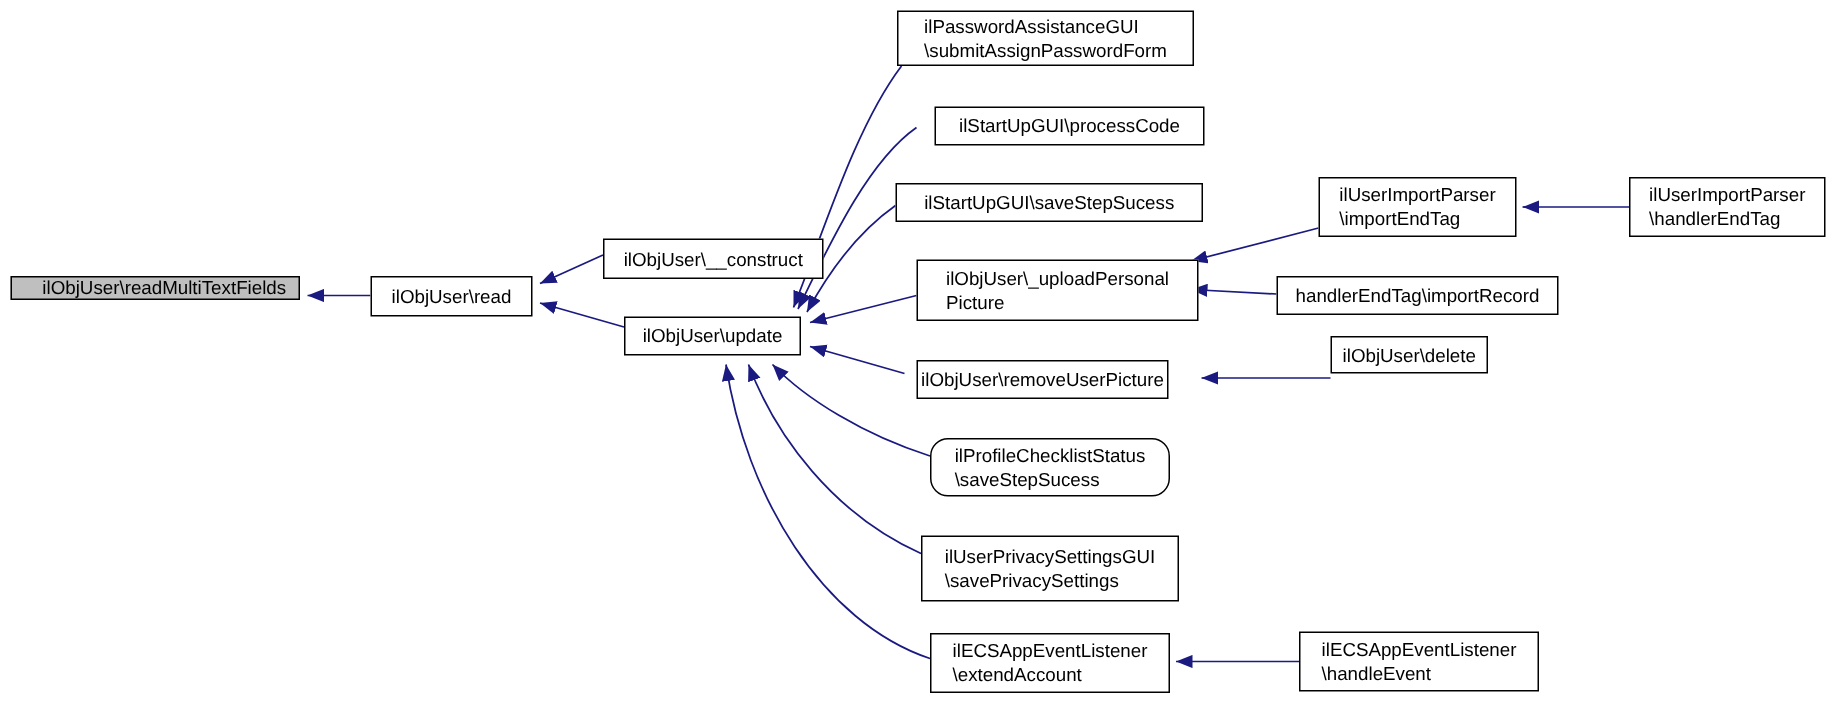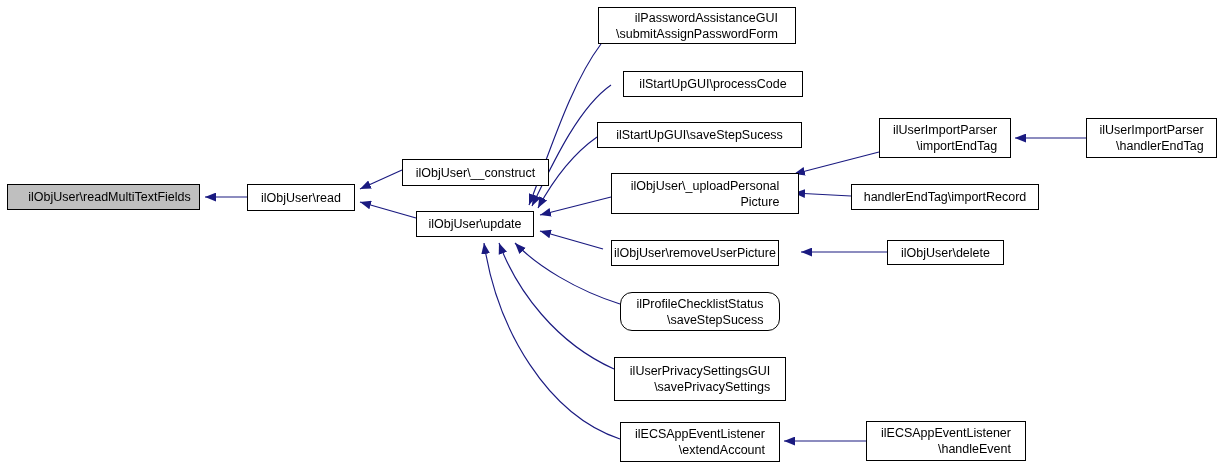--- a/index.html
+++ b/index.html
@@ -28,21 +28,21 @@
     stroke-width: 1.15;
   }
   .node {
     position: absolute;
     box-sizing: border-box;
     border: 1px solid #000000;
     background: #ffffff;
     display: flex;
     align-items: center;
     justify-content: center;
-    text-align: right;
+    text-align: left;
     color: #000000;
     font-size: 12.5px;
     line-height: 16px;
     cursor: pointer;
   }
   .node span {
     white-space: pre-line;
     display: block;
   }
   .node.highlight {
@@ -72,21 +72,21 @@
     <path class="edge" marker-end="url(#arrow)" d="M620,304 C576,290 537,266 515,243"></path>
     <path class="edge" marker-end="url(#arrow)" d="M614,369 C556,343 517,291 499,243"></path>
     <path class="edge" marker-end="url(#arrow)" d="M620,439 C548,415 497,330 484,243"></path>
     <path class="edge" marker-end="url(#arrow)" d="M879,152 L794,174"></path>
     <path class="edge" marker-end="url(#arrow)" d="M851,196 L794,193"></path>
     <path class="edge" marker-end="url(#arrow)" d="M1086,138 L1015,138"></path>
     <path class="edge" marker-end="url(#arrow)" d="M887,252 L801,252"></path>
     <path class="edge" marker-end="url(#arrow)" d="M866,441 L784,441"></path>
   </svg>
 
-  <div class="node highlight" style="left:7px; top:184px; width:193px; height:26px;padding-left:12px;">
+  <div class="node highlight" style="left:7px; top:184px; width:193px; height:16px;padding-left:12px;">
     <span>ilObjUser\readMultiTextFields</span>
   </div>
 
   <div class="node" style="left:247px; top:184px; width:108px; height:27px;">
     <span>ilObjUser\read</span>
   </div>
 
   <div class="node" style="left:402px; top:159px; width:147px; height:27px;">
     <span>ilObjUser\__construct</span>
   </div>
@@ -139,21 +139,21 @@
 
   <div class="node" style="left:1086px; top:118px; width:131px; height:40px;">
     <span>ilUserImportParser
 \handlerEndTag</span>
   </div>
 
   <div class="node" style="left:851px; top:184px; width:188px; height:26px;">
     <span>handlerEndTag\importRecord</span>
   </div>
 
-  <div class="node" style="left:887px; top:240px; width:117px; height:25px;">
+  <div class="node" style="left:887px; top:224px; width:105px; height:25px;">
     <span>ilObjUser\delete</span>
   </div>
 
   <div class="node" style="left:866px; top:421px; width:160px; height:40px;">
     <span>ilECSAppEventListener
 \handleEvent</span>
   </div>
 
 </div>
 

